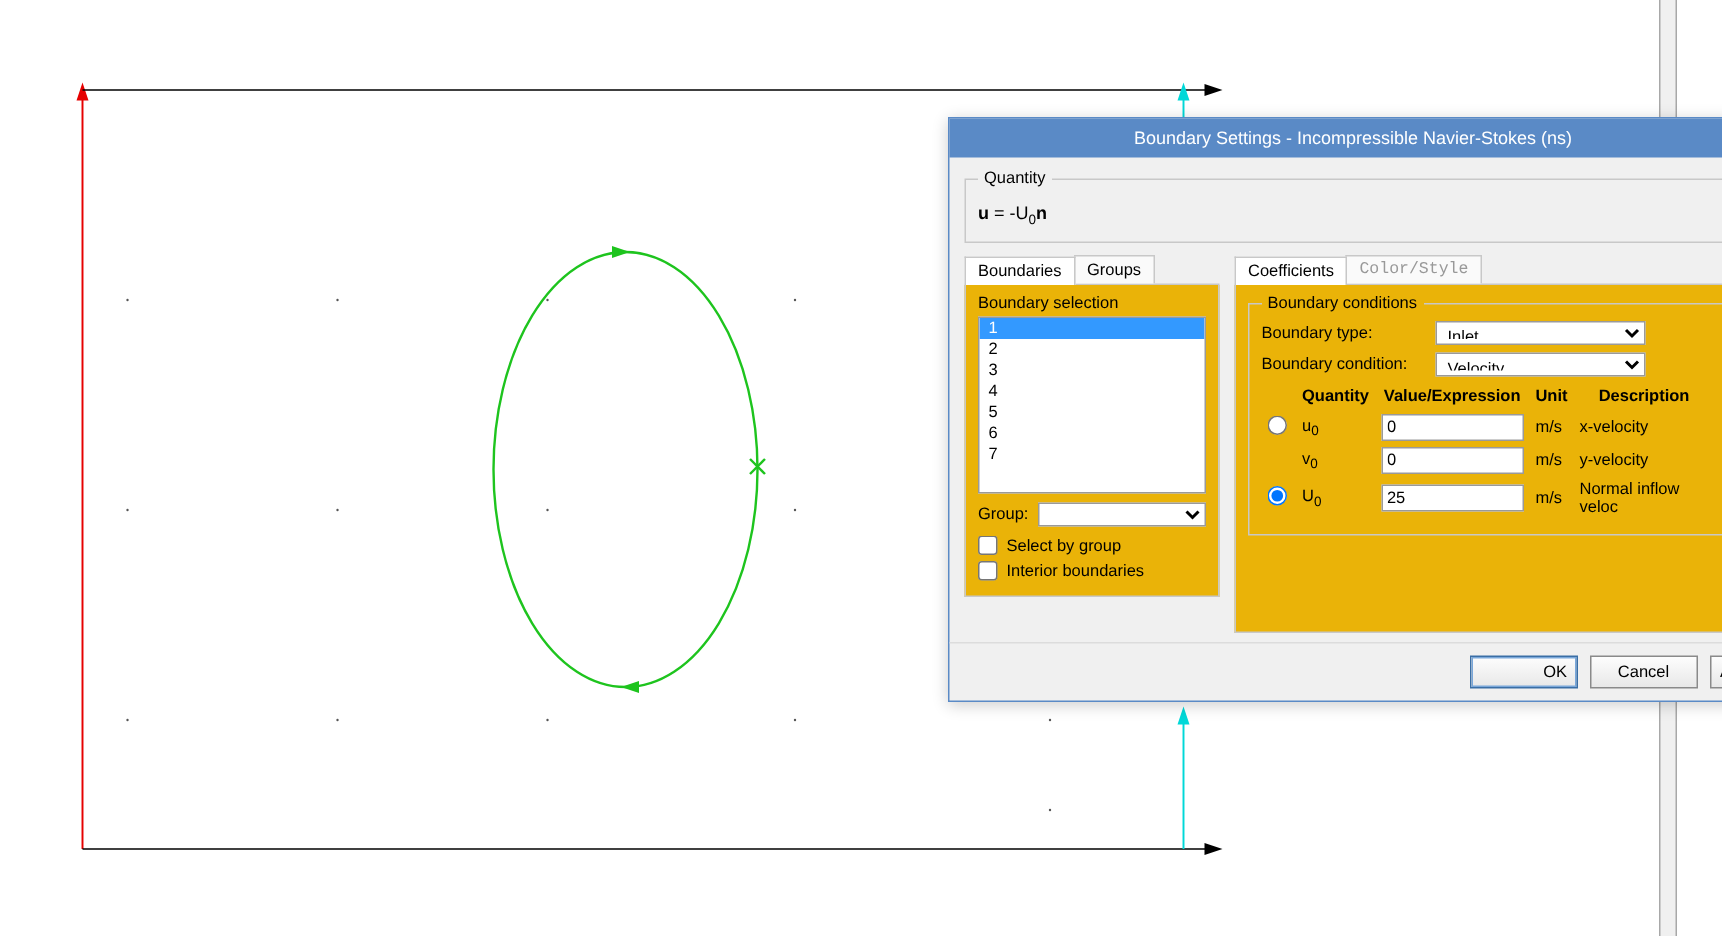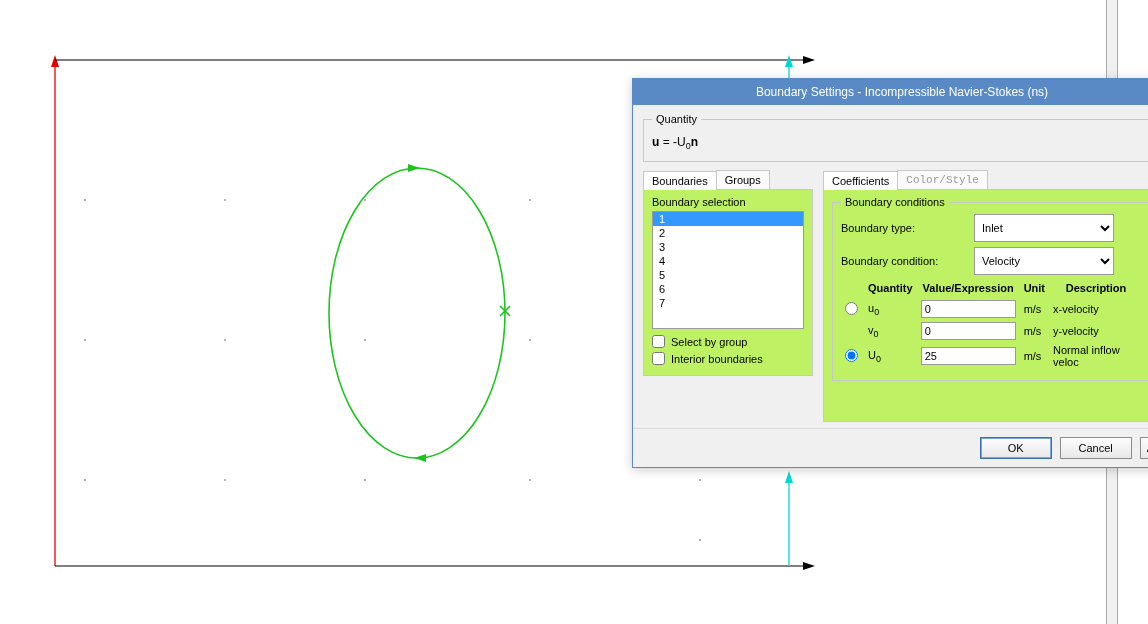--- a/index.html
+++ b/index.html
@@ -72,72 +72,72 @@
   }
   .tab.active {
     background: #fff;
     position: relative;
     top: 1px;
   }
   .tab.disabled { color: #999; font-family: Liberation Mono, monospace; }
   .panel-frame {
     border: 1px solid #c8c8c8;
     border-top: none;
-    background: #bef264;
+    background: #eab308;
     padding: 6px 8px;
   }
   .label { display:block; margin-bottom:3px; }
   .listbox {
     width: 100%;
     height: 118px;
     border: 1px solid #9a9a9a;
     background: #fff;
     overflow-y: scroll;
     font-size: 11px;
     margin-bottom: 6px;
   }
   .listbox .item { padding: 1px 6px; }
   .listbox .item.selected { background: #3399ff; color: #fff; }
   .grouprow { display:flex; align-items:center; gap:6px; margin-bottom:6px;}
   select.combo, input.combo {
     border: 1px solid #9a9a9a;
     background: #fff;
     font: inherit;
-    height: 28px;
+    height: 16px;
     padding: 3px 3px;
   }
   .checkrow { display:flex; align-items:center; gap:6px; margin-bottom:4px; }
   .checkrow input { margin:0; }
   fieldset.bcond {
     border: 1px solid #c8c8c8;
     margin: 0;
     padding: 6px 8px 10px;
   }
-  .formrow { display:flex; align-items:center; gap:23px; margin-bottom:5px; }
+  .formrow { display:flex; align-items:center; gap:6px; margin-bottom:5px; }
   .formrow .lbl { width: 110px; }
   .formrow select { flex:0 0 140px; }
   table.qty { width:100%; border-collapse: collapse; margin-top:4px;}
   table.qty th { text-align:center; font-weight:bold; font-size:11px; padding: 2px 4px 4px; }
   table.qty td { padding: 2px 4px; font-size:11px; vertical-align:middle;margin-left:24px;}
   table.qty input[type=text] { width: 95px; border:1px solid #9a9a9a; height:18px; font:inherit; padding:1px 3px;}
   table.qty input[type=radio] { margin:0 2px 0 0; }
   .dlg-buttons {
     display:flex; gap:8px; justify-content:flex-end;
     padding: 8px 10px;
     border-top: 1px solid #dcdcdc;
   }
   .btn {
     min-width: 72px;
     height: 22px;
     border: 1px solid #8a8a8a;
     background: linear-gradient(#fdfdfd,#e8e8e8);
     font: inherit;
     cursor: default;
   }
-  .btn.default { border-color:#3a6ea5; box-shadow: 0 0 0 1px #7aa7d9 inset;}
+  .btn.default { border-color:#3a6ea5; box-shadow: 0 0 0 1px #7aa7d9 inset; text-align: right;}
 </style>
 </head>
 <body>
 
 <div class="canvas">
   <svg width="1148" height="624">
 
     <g stroke="#666" stroke-width="0.6">
       <line x1="55" y1="62" x2="55" y2="66"></line>
         <line x1="53" y1="64" x2="57" y2="64"></line>
@@ -205,20 +205,24 @@
         <div class="panel-frame">
           <span class="label">Boundary selection</span>
           <div class="listbox">
             <div class="item selected">1</div>
             <div class="item">2</div>
             <div class="item">3</div>
             <div class="item">4</div>
             <div class="item">5</div>
             <div class="item">6</div>
             <div class="item">7</div>
+          </div>
+          <div class="grouprow">
+            <span>Group:</span>
+            <select class="combo" style="flex:1" value=""><option></option></select>
           </div>
           <div class="checkrow">
             <input type="checkbox" style="">
             <span>Select by group</span>
           </div>
           <div class="checkrow">
             <input type="checkbox" style="">
             <span>Interior boundaries</span>
           </div>
         </div>

